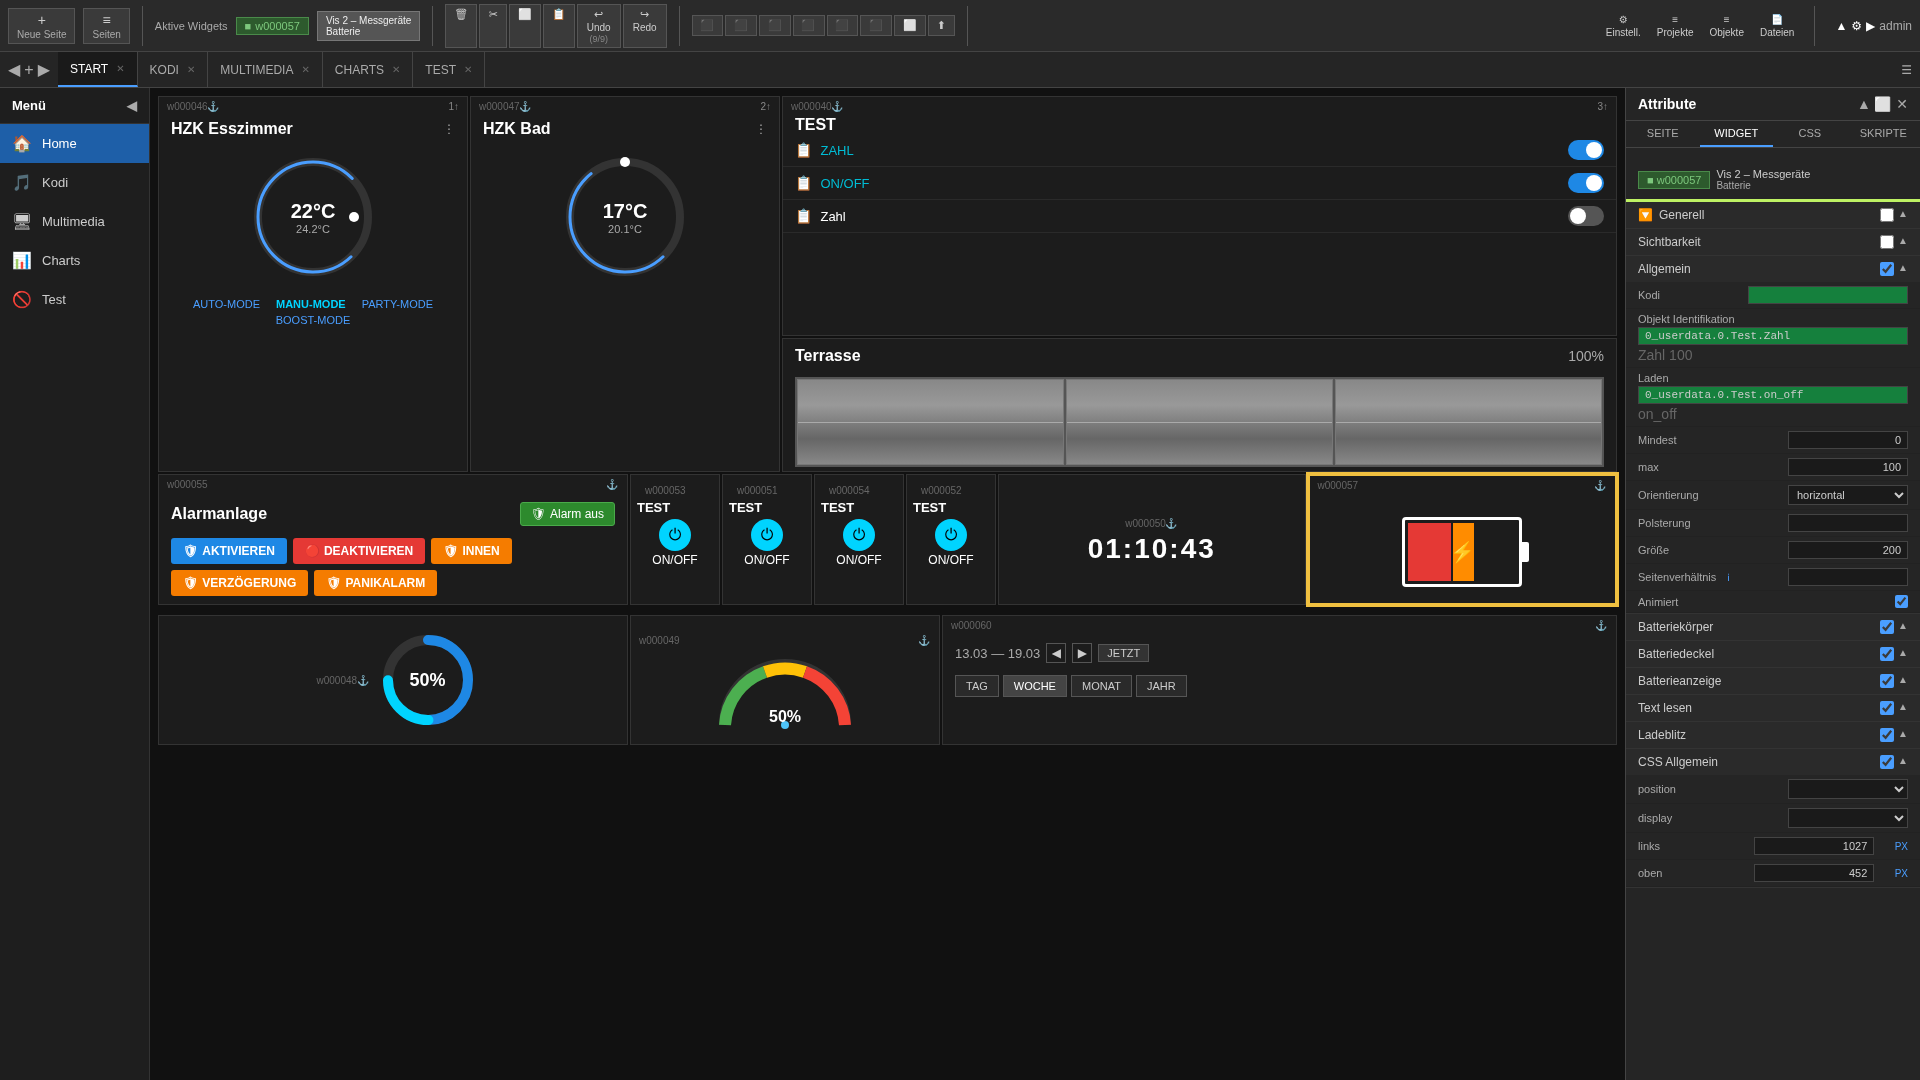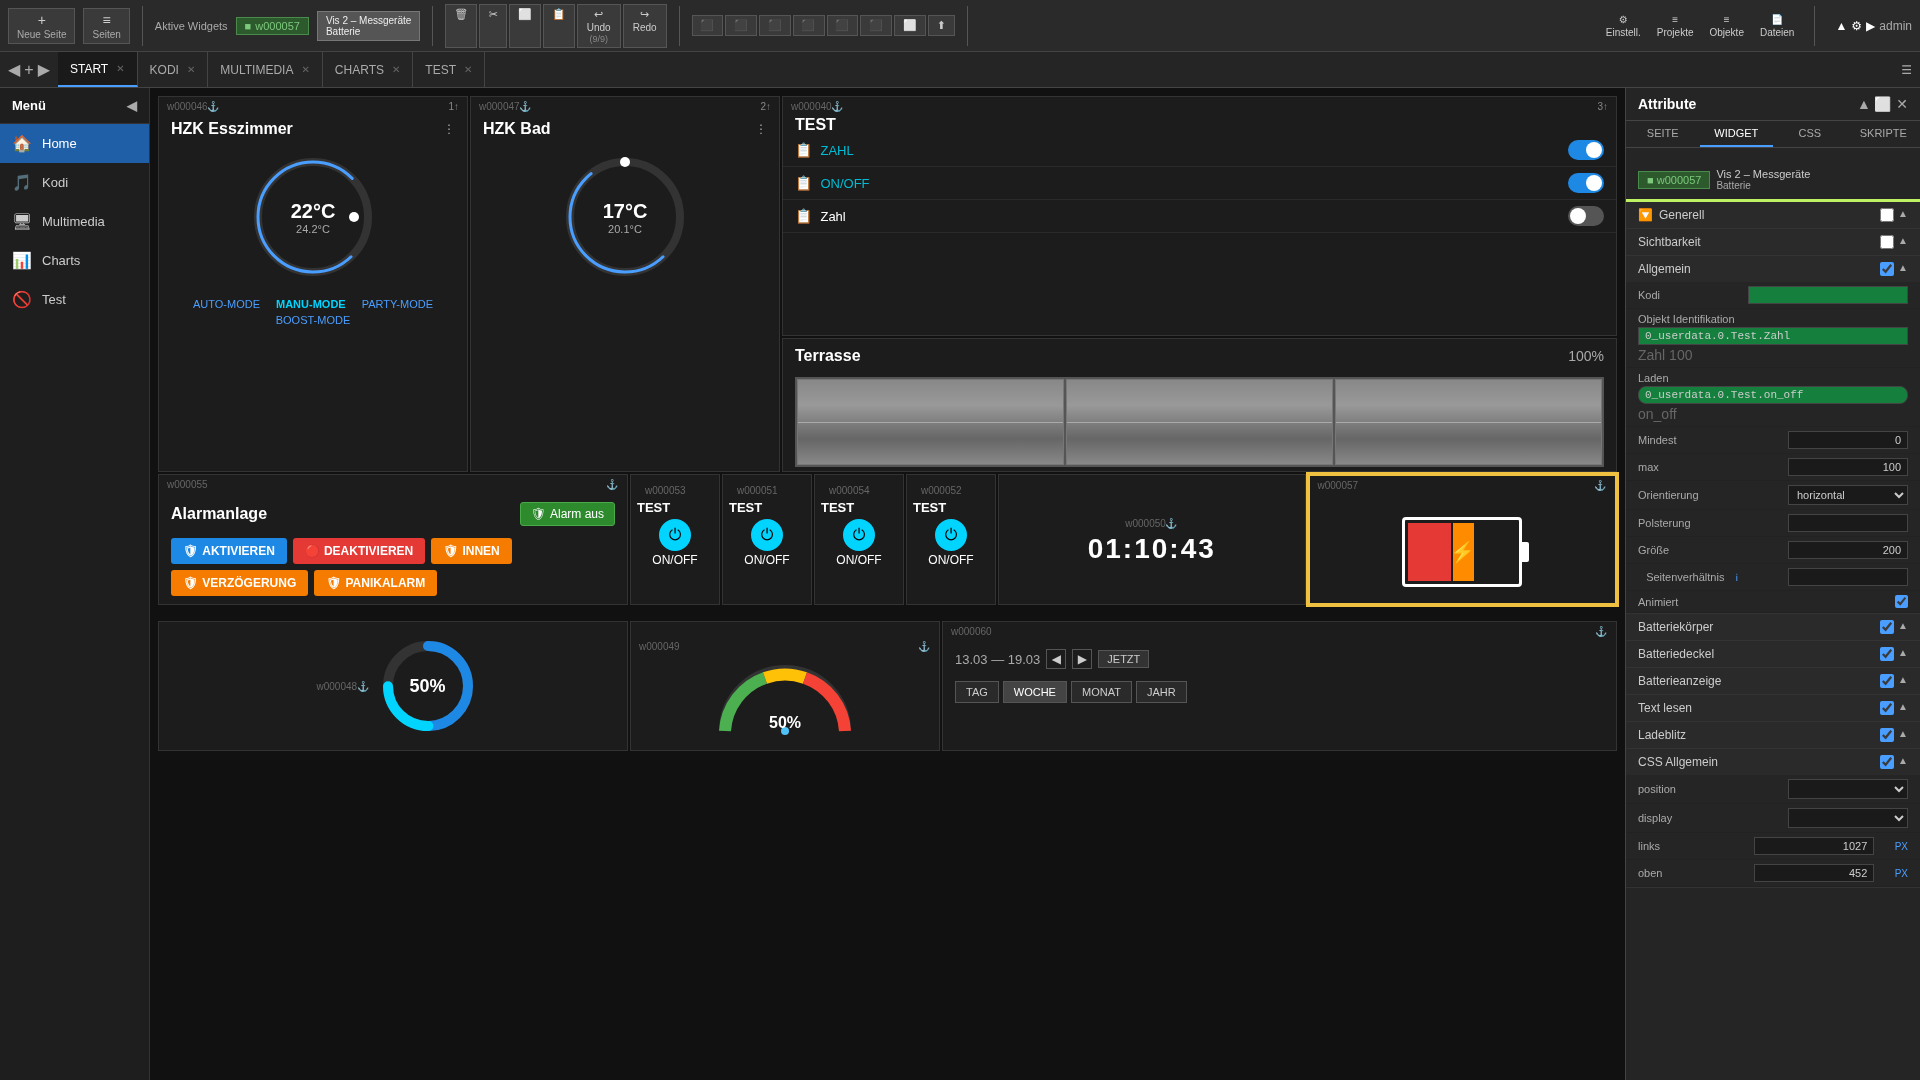--- a/index.html
+++ b/index.html
@@ -426,21 +426,21 @@
             </div>
             <div class="blinds-container">
               <div class="blind-section"></div>
               <div class="blind-section"></div>
               <div class="blind-section"></div>
             </div>
           </div>
         </div>
       </div>
 
-      <div style="display:flex;gap:2px;margin-bottom:16px;">
+      <div style="display:flex;gap:2px;margin-bottom:10px;">
 
         <div class="widget-panel" style="width:470px;">
           <div class="widget-panel-header">
             <span class="widget-id">w000055</span>
             <span class="widget-anchor">⚓</span>
           </div>
           <div class="alarm-header">
             <span class="alarm-title">Alarmanlage</span>
             <button class="alarm-off-btn">
               <span>🛡</span>
@@ -671,21 +671,21 @@
         </div>
 
         <div class="attr-row" style="flex-direction:column;align-items:flex-start;gap:2px;">
           <span class="attr-label">Objekt Identifikation</span>
           <input class="attr-input-full" style="width: 100%;" type="text" value="0_userdata.0.Test.Zahl">
           <span class="attr-sub">Zahl 100</span>
         </div>
 
         <div class="attr-row" style="flex-direction:column;align-items:flex-start;gap:2px;">
           <span class="attr-label">Laden</span>
-          <input class="attr-input-full" style="width: 100%; border-radius: 8px;" type="text" value="0_userdata.0.Test.on_off">
+          <input class="attr-input-full" style="width: 100%;" type="text" value="0_userdata.0.Test.on_off">
           <span class="attr-sub">on_off</span>
         </div>
 
         <div class="attr-row">
           <span class="attr-label">Mindest</span>
           <input class="attr-input" type="text" value="0" style="">
         </div>
 
         <div class="attr-row">
           <span class="attr-label">max</span>
@@ -704,21 +704,21 @@
           <span class="attr-label">Polsterung</span>
           <input class="attr-input" type="text" value="" style="">
         </div>
 
         <div class="attr-row">
           <span class="attr-label">Größe</span>
           <input class="attr-input" type="text" value="200" style="">
         </div>
 
         <div class="attr-row">
-          <span class="attr-label" style="display:flex;align-items:center;gap:11px;justify-content:flex-end;">
+          <span class="attr-label" style="display:flex;align-items:center;gap:11px;">
             <span>Seitenverhältnis</span>
             <span style="color:#4a9eff;font-size:10px;">ℹ</span>
           </span>
           <input class="attr-input" type="text" value="" style="">
         </div>
 
         <div class="attr-row">
           <span class="attr-label">Animiert</span>
           <input type="checkbox" checked="" class="attr-checkbox" style="">
         </div>

